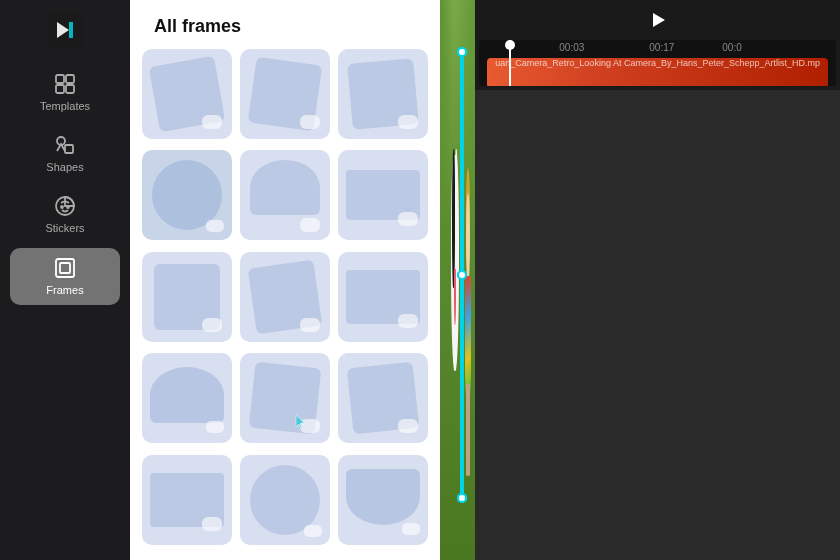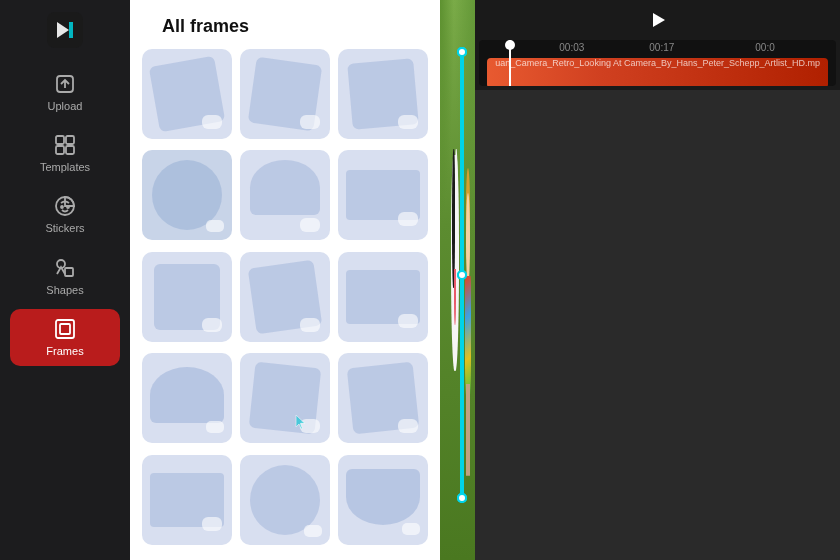--- a/index.html
+++ b/index.html
@@ -48,42 +48,42 @@
       width: 110px;
       padding: 8px 6px;
       border-radius: 10px;
       cursor: pointer;
       gap: 4px;
       color: #aaa;
       font-size: 12px;
     }
 
     .sidebar-item.active {
-      background: #b91c1c;
+      background: #737373;
       color: #fff;
     }
 
     .sidebar-item svg {
       width: 24px;
       height: 24px;
     }
 
     
     .panel {
       width: 310px;
       min-width: 310px;
       height: 560px;
       background: #ffffff;
       display: flex;
       flex-direction: column;
       overflow: hidden;
     }
 
     .panel-header {
-      padding: 16px 16px 12px 32px;
+      padding: 16px 16px 12px 24px;
       font-size: 18px;
       font-weight: 600;
       color: #111;
     }
 
     .panel-grid {
       display: grid;
       grid-template-columns: repeat(3, 1fr);
       gap: 8px;
       padding: 0 12px 12px 12px;
@@ -275,60 +275,53 @@
 
 <div class="sidebar">
   <div class="sidebar-logo">
     <svg viewBox="0 0 36 36" fill="none" xmlns="http://www.w3.org/2000/svg">
       <rect width="36" height="36" rx="8" fill="#1a1a1a"></rect>
       <path d="M10 10 L22 18 L10 26 Z" fill="white" opacity="0.9"></path>
       <path d="M22 10 L26 10 L26 26 L22 26 Z" fill="#00c8d4" opacity="0.9"></path>
     </svg>
   </div>
 
-  <div class="sidebar-item">
-    <svg viewBox="0 0 24 24" fill="none" stroke="currentColor" stroke-width="1.8">
-      <path d="M12 16V8M8 12l4-4 4 4"></path>
-      <rect x="4" y="4" width="16" height="16" rx="3"></rect>
-    </svg>
-    <span class="item-label">Upload</span>
-  </div>
 
   <div class="sidebar-item">
     <svg viewBox="0 0 24 24" fill="none" stroke="currentColor" stroke-width="1.8">
       <rect x="3" y="3" width="8" height="8" rx="1.5"></rect>
       <rect x="13" y="3" width="8" height="8" rx="1.5"></rect>
       <rect x="3" y="13" width="8" height="8" rx="1.5"></rect>
       <rect x="13" y="13" width="8" height="8" rx="1.5"></rect>
     </svg>
     <span class="item-label">Templates</span>
   </div>
 
+
+  <div class="sidebar-item">
+    <svg viewBox="0 0 24 24" fill="none" stroke="currentColor" stroke-width="1.8">
+      <circle cx="8" cy="8" r="4"></circle>
+      <rect x="12" y="12" width="8" height="8" rx="1"></rect>
+      <path d="M4 18l4-7 4 7"></path>
+    </svg>
+    <span class="item-label">Shapes</span>
+  </div>
 
   <div class="sidebar-item">
     <svg viewBox="0 0 24 24" fill="none" stroke="currentColor" stroke-width="1.8">
       <circle cx="12" cy="12" r="9"></circle>
       <path d="M12 3 A9 9 0 0 1 21 12 L12 12 Z" fill="none"></path>
       <path d="M8 9 Q12 6 16 9"></path>
       <circle cx="9" cy="13" r="1" fill="currentColor"></circle>
       <circle cx="15" cy="13" r="1" fill="currentColor"></circle>
       <path d="M9 16 Q12 19 15 16"></path>
     </svg>
     <span class="item-label">Stickers</span>
   </div>
 
-  <div class="sidebar-item">
-    <svg viewBox="0 0 24 24" fill="none" stroke="currentColor" stroke-width="1.8">
-      <circle cx="8" cy="8" r="4"></circle>
-      <rect x="12" y="12" width="8" height="8" rx="1"></rect>
-      <path d="M4 18l4-7 4 7"></path>
-    </svg>
-    <span class="item-label">Shapes</span>
-  </div>
-
   <div class="sidebar-item active">
     <svg viewBox="0 0 24 24" fill="none" stroke="currentColor" stroke-width="1.8">
       <rect x="3" y="3" width="18" height="18" rx="2"></rect>
       <rect x="7" y="7" width="10" height="10" rx="1"></rect>
     </svg>
     <span class="item-label">Frames</span>
   </div>
 </div>
 
 <div class="panel">
@@ -464,21 +457,21 @@
       <div class="play-btn">
         <svg width="18" height="18" viewBox="0 0 18 18" fill="white">
           <polygon points="4,2 16,9 4,16"></polygon>
         </svg>
       </div>
     </div>
     <div class="timeline-track">
       <div class="timeline-ruler">
         <span class="time-mark" style="left:80px;">00:03</span>
         <span class="time-mark" style="left:170px;">00:17</span>
-        <span class="time-mark" style="left:276px;">00:0</span>
+        <span class="time-mark" style="left:243px;">00:0</span>
       </div>
       <div class="timeline-clip">
         <span class="clip-filename">uan_Camera_Retro_Looking At Camera_By_Hans_Peter_Schepp_Artlist_HD.mp</span>
       </div>
       <div class="playhead"></div>
       <div class="playhead-marker"></div>
     </div>
   </div>
 </div>
 

